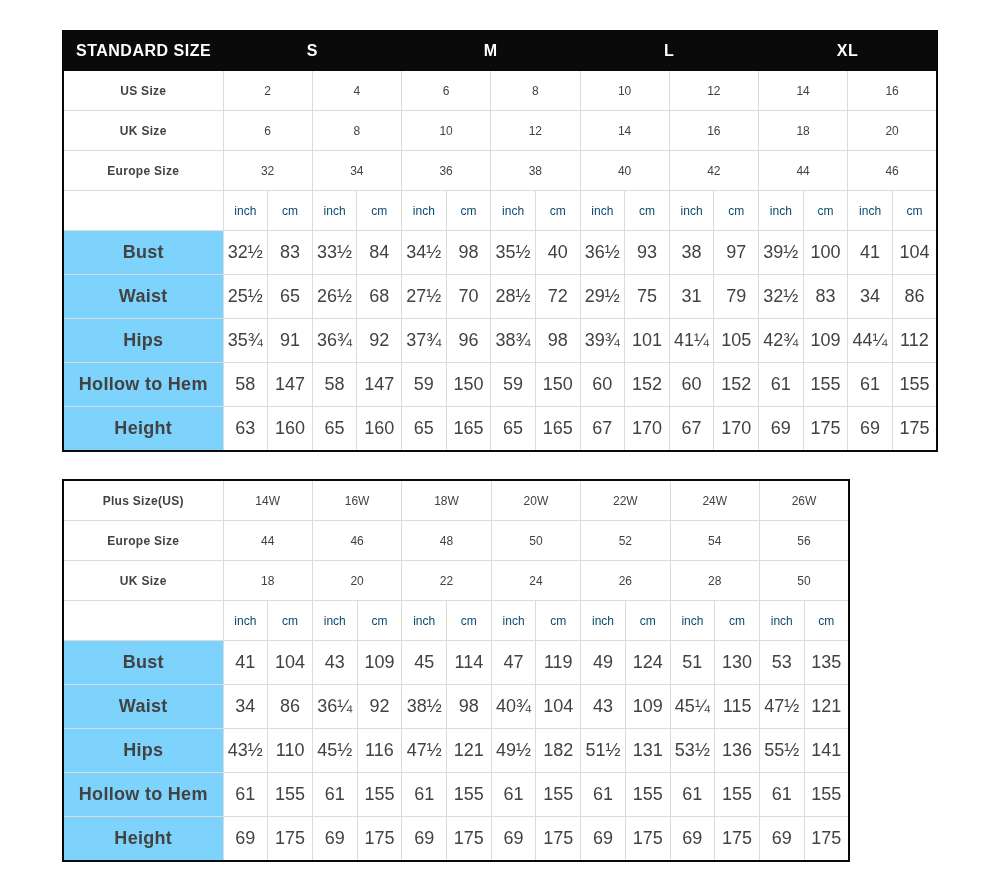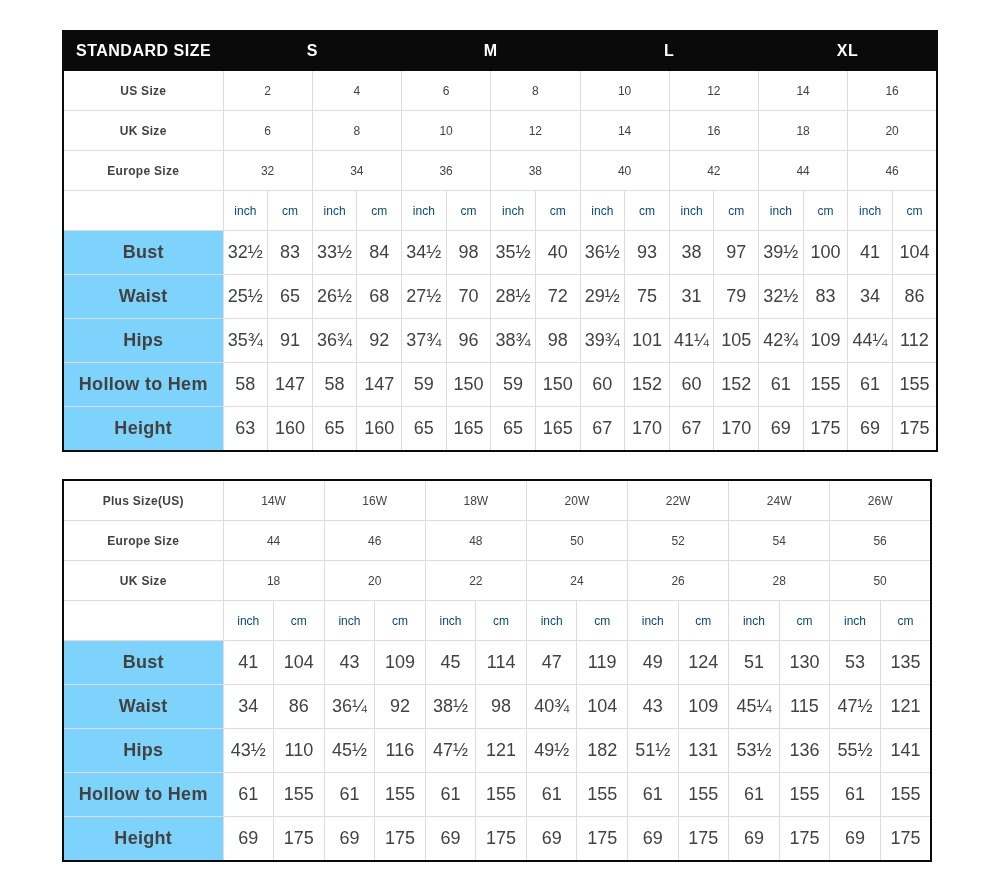--- a/index.html
+++ b/index.html
@@ -20,21 +20,21 @@
     left: 62px;
     top: 30px;
   }
   table.size-table {
     border-collapse: collapse;
     table-layout: fixed;
     border: 2px solid #0a0a0a;
     background: #ffffff;
   }
   #standard-table { width: 876px; }
-  #plus-table    { width: 870px; margin-top: 27px; }
+  #plus-table    { width: 788px; margin-top: 27px; }
 
   table.size-table td {
     border: 1px solid #dcdcdc;
     text-align: center;
     vertical-align: middle;
     white-space: nowrap;
     overflow: hidden;
     padding: 0;
     color: #424242;
     font-size: 18px;

